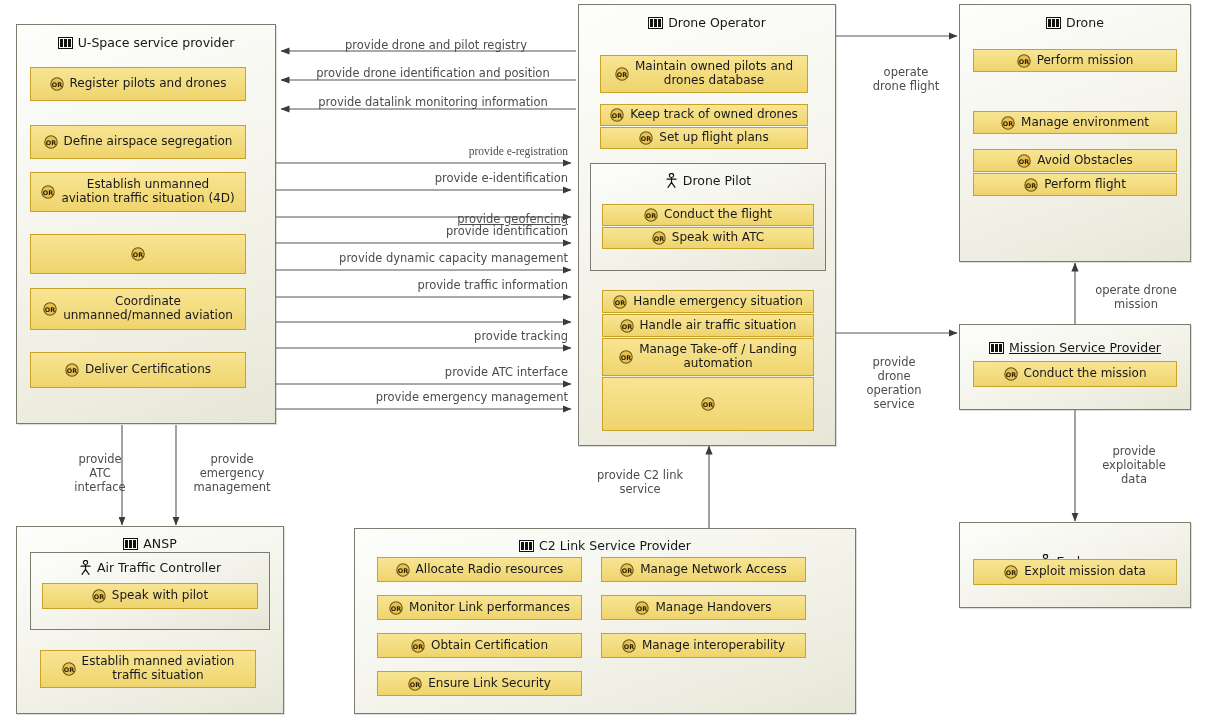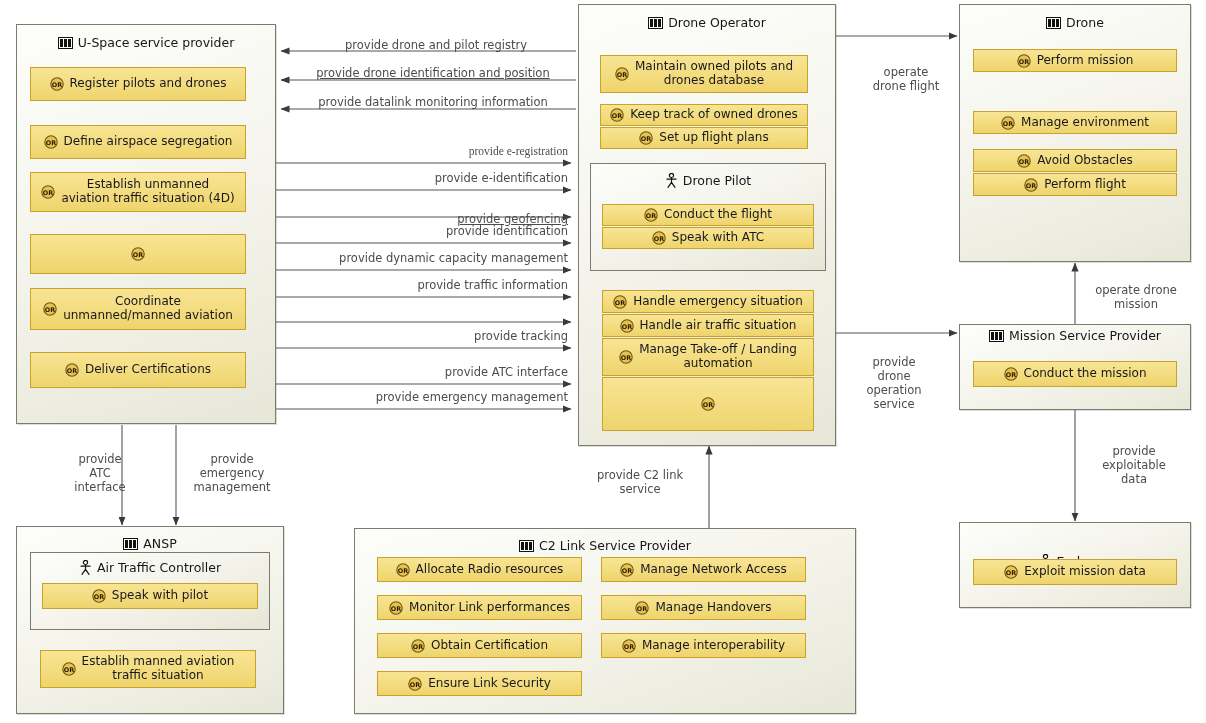--- a/index.html
+++ b/index.html
@@ -375,21 +375,21 @@
     <span class="ic-or">
         <svg viewBox="0 0 14 14">
           <circle cx="7" cy="7" r="6.2" fill="#e8c153" stroke="#6b5514" stroke-width="1.1"></circle>
           <text x="7" y="9.6" font-size="6.4" font-family="DejaVu Sans" font-weight="bold" fill="#2b2206" text-anchor="middle">OR</text>
         </svg>
       </span>
     <span class="lbl">Perform flight</span>
   </div>
 
   <div class="node" style="left:959px; top:324px; width:232px; height:86px;">
-    <div class="node-title" style="top:3px;">
+    <div class="node-title" style="top:15px;text-decoration:underline;">
       <span class="ic-deploy">
         <svg viewBox="0 0 15 12">
             <rect x="0.5" y="0.5" width="14" height="11" fill="#fff" stroke="#111"></rect>
             <rect x="2" y="2" width="3" height="8" fill="#111"></rect>
             <rect x="6" y="2" width="3" height="8" fill="#111"></rect>
             <rect x="10" y="2" width="3" height="8" fill="#111"></rect>
           </svg>
       </span>
       <span>Mission Service Provider</span>
     </div>
@@ -540,21 +540,21 @@
     <span class="ic-or">
         <svg viewBox="0 0 14 14">
           <circle cx="7" cy="7" r="6.2" fill="#e8c153" stroke="#6b5514" stroke-width="1.1"></circle>
           <text x="7" y="9.6" font-size="6.4" font-family="DejaVu Sans" font-weight="bold" fill="#2b2206" text-anchor="middle">OR</text>
         </svg>
       </span>
     <span class="lbl">Manage interoperability</span>
   </div>
 
   <div class="elabel c" style="left:298px; top:38px; width:276px;text-align:center;">provide drone and pilot registry</div>
-  <div class="elabel c" style="left:292px; top:66px; width:282px;text-decoration:underline;">provide drone identification and position</div>
+  <div class="elabel c" style="left:292px; top:66px; width:282px;">provide drone identification and position</div>
   <div class="elabel c" style="left:292px; top:95px; width:282px;">provide datalink monitoring information</div>
 
   <div class="elabel r" style="left:290px; top:144px; width:278px;font-family:Liberation Serif, serif;">provide e-registration</div>
   <div class="elabel r" style="left:290px; top:171px; width:278px;">provide e-identification</div>
   <div class="elabel r" style="left:290px; top:212px; width:278px;text-decoration:underline;">provide geofencing</div>
   <div class="elabel r" style="left:290px; top:224px; width:278px;">provide identification</div>
   <div class="elabel r" style="left:290px; top:251px; width:278px;">provide dynamic capacity management</div>
   <div class="elabel r" style="left:290px; top:278px; width:278px;">provide traffic information</div>
   <div class="elabel r" style="left:290px; top:329px; width:278px;">provide tracking</div>
   <div class="elabel r" style="left:290px; top:365px; width:278px;">provide ATC interface</div>

